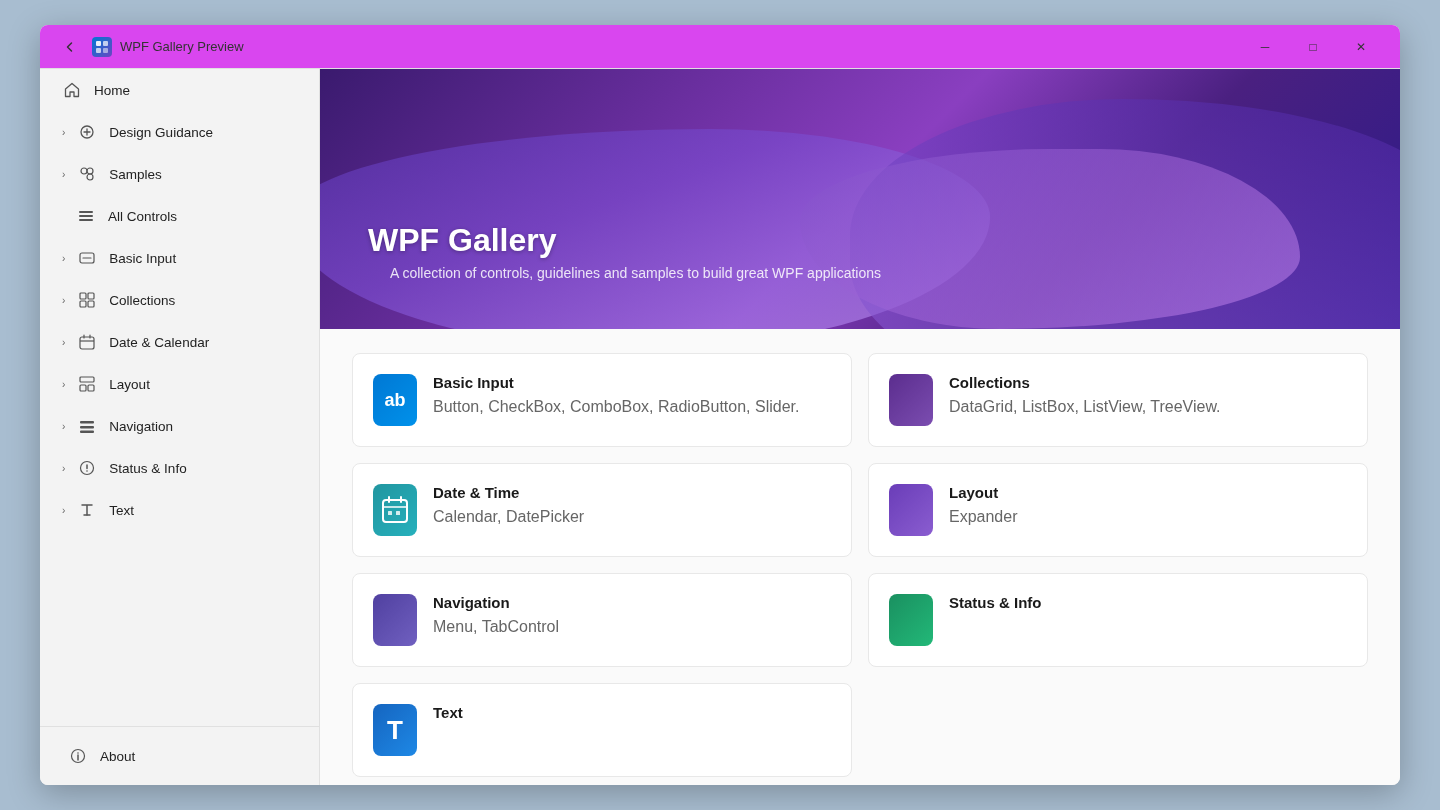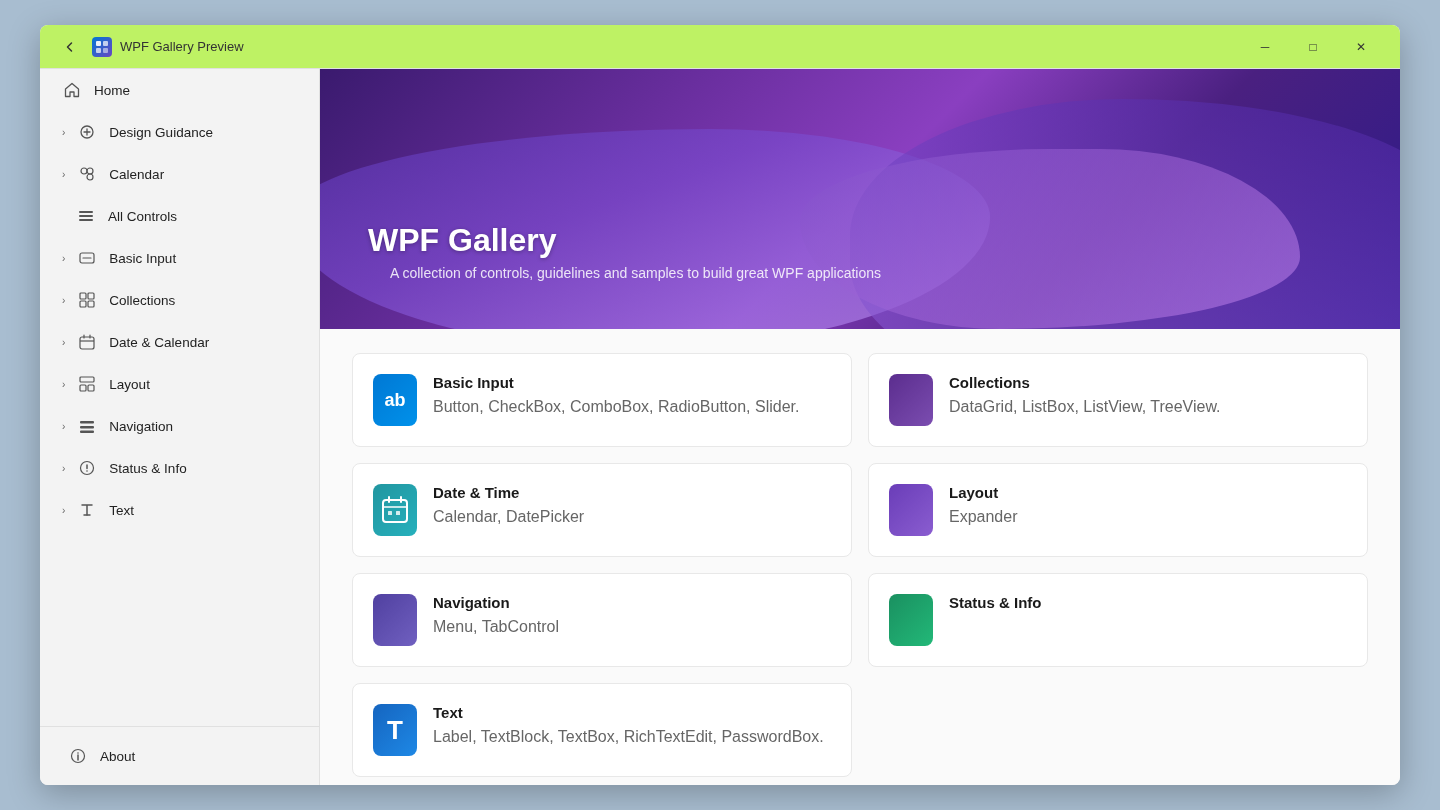--- a/index.html
+++ b/index.html
@@ -18,21 +18,21 @@
       height: 760px;
       background: #f3f3f3;
       border-radius: 8px;
       box-shadow: 0 8px 32px rgba(0,0,0,0.25);
       display: flex;
       flex-direction: column;
       overflow: hidden;
     }
     .titlebar {
       height: 44px;
-      background: #bef264;
+      background: #d946ef;
       display: flex;
       align-items: center;
       padding: 0 16px;
       flex-shrink: 0;
       border-bottom: 1px solid #e0e0e0;
     }
     .titlebar-left {
       display: flex;
       align-items: center;
       gap: 8px;
@@ -377,21 +377,21 @@
 
       <div class="sidebar-item">
         <span class="sidebar-chevron">›</span>
         <span class="sidebar-icon">
           <svg width="16" height="16" viewBox="0 0 16 16" fill="none">
             <circle cx="5" cy="5" r="3" stroke="#555" stroke-width="1.2"></circle>
             <circle cx="11" cy="11" r="3" stroke="#555" stroke-width="1.2"></circle>
             <circle cx="11" cy="5" r="3" stroke="#555" stroke-width="1.2"></circle>
           </svg>
         </span>
-        <span class="sidebar-label">Calendar</span>
+        <span class="sidebar-label">Samples</span>
       </div>
 
       <div class="sidebar-item">
         <span class="sidebar-icon" style="margin-left:14px">
           <svg width="16" height="16" viewBox="0 0 16 16" fill="none">
             <rect x="1" y="3" width="14" height="2" rx="1" fill="#555"></rect>
             <rect x="1" y="7" width="14" height="2" rx="1" fill="#555"></rect>
             <rect x="1" y="11" width="14" height="2" rx="1" fill="#555"></rect>
           </svg>
         </span>
@@ -601,19 +601,18 @@
             <div class="card-title">Status &amp; Info</div>
           </div>
         </div>
 
         <div class="card card-single">
           <div class="card-icon card-icon-text">
             <span class="icon-text-T">T</span>
           </div>
           <div class="card-info">
             <div class="card-title">Text</div>
-            <div class="card-desc">Label, TextBlock, TextBox, RichTextEdit, PasswordBox.</div>
           </div>
         </div>
       </div>
     </div>
   </div>
 </div>
 
 </body></html>

